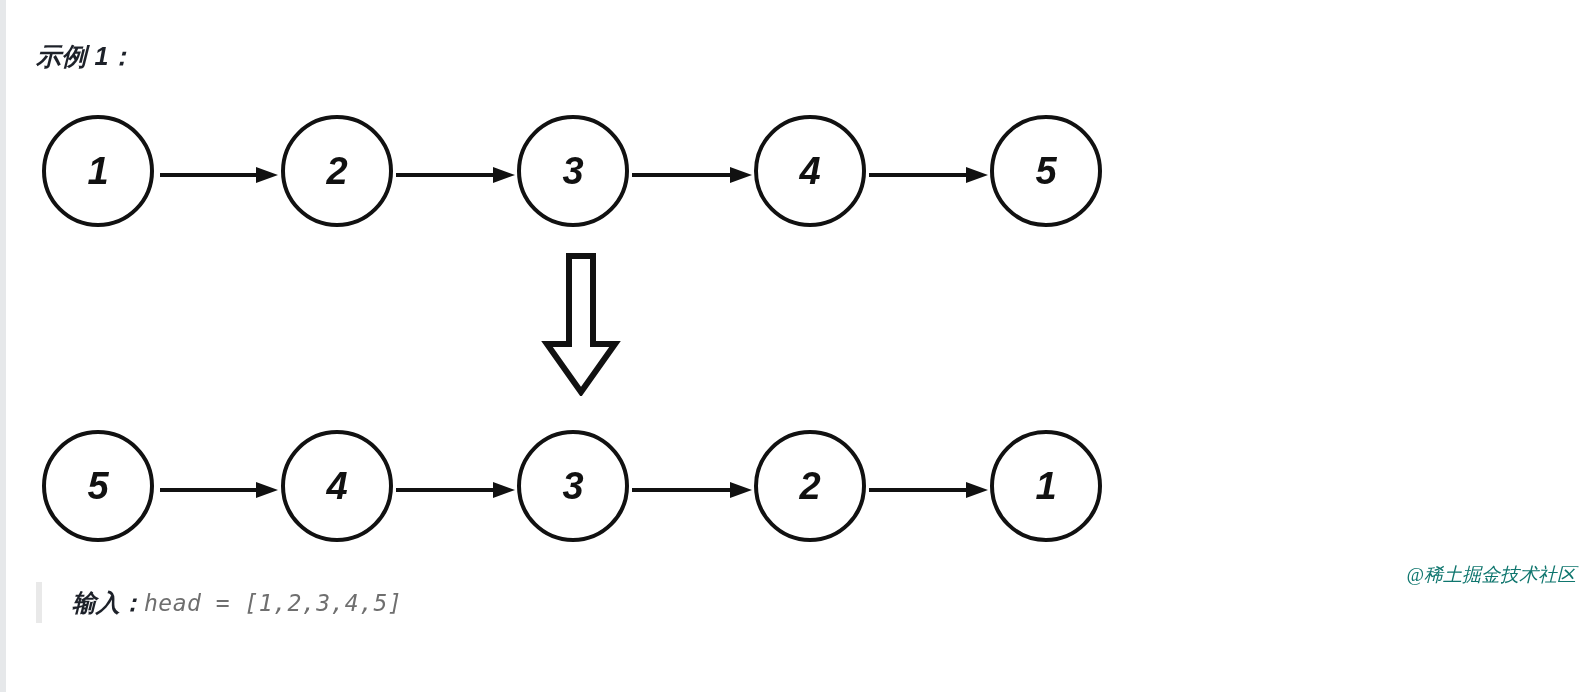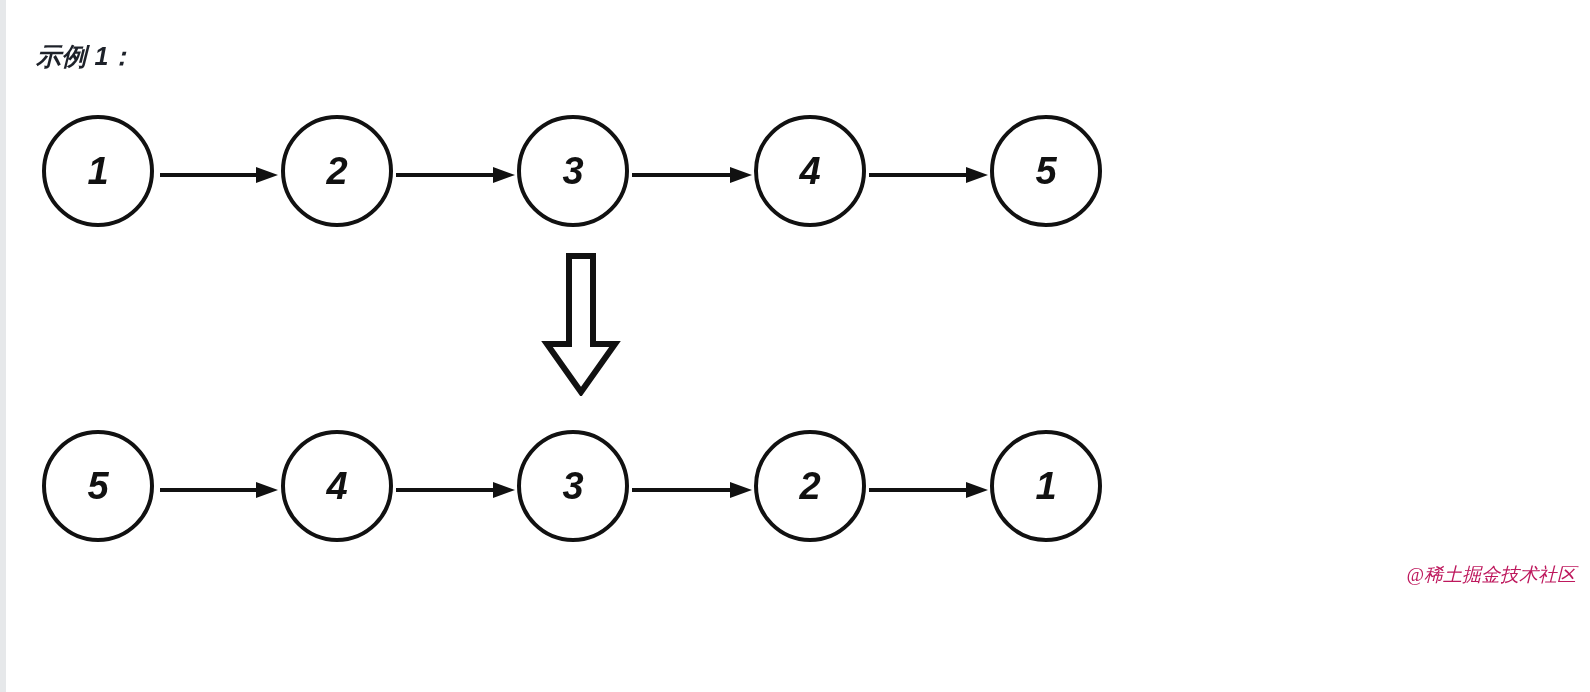--- a/index.html
+++ b/index.html
@@ -113,21 +113,21 @@
     letter-spacing: 0.5px;
   }
 
   
   .watermark {
     position: absolute;
     right: 14px;
     bottom: 12px;
     font-family: "Liberation Serif", "DejaVu Serif", serif;
     font-size: 19px;
-    color: #be185d;
+    color: #0f766e;
     white-space: nowrap;
   }
 </style>
 </head>
 <body>
 
 <div class="page-gutter"></div>
 
 <div class="canvas">
 
@@ -201,17 +201,20 @@
     </div>
     <div class="edge" style="left:869px;width:119px;">
       <svg width="119" height="16" viewBox="0 0 119 16">
         <line x1="0" y1="8" x2="101" y2="8" stroke="#111111" stroke-width="4"></line>
         <polygon points="97,0 119,8 97,16" fill="#111111"></polygon>
       </svg>
     </div>
   </div>
 
   <div class="io-block">
+    <span class="io-line">
+      <span class="io-label">输入：</span><span class="io-value">head = [1,2,3,4,5]</span>
+    </span>
   </div>
 
   <div class="watermark">@稀土掘金技术社区</div>
 
 </div>
 
 </body></html>

